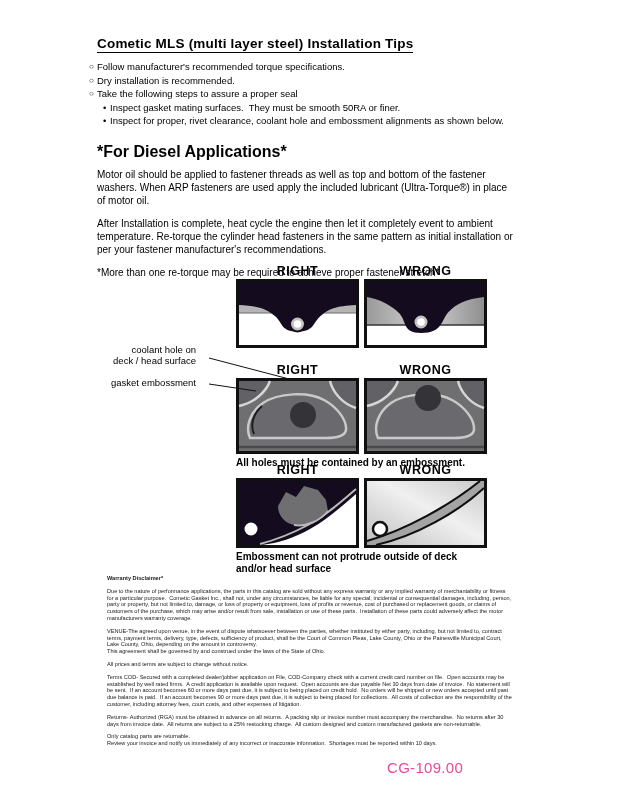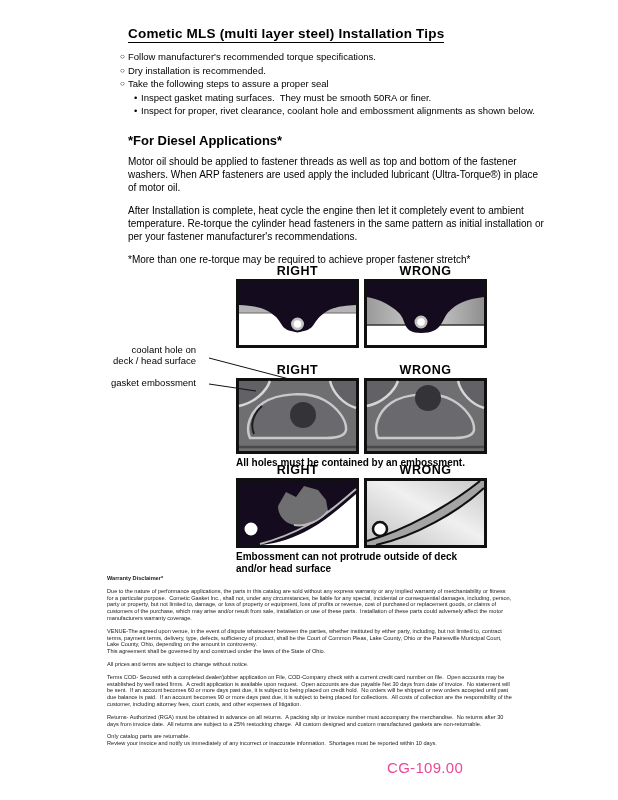--- a/index.html
+++ b/index.html
@@ -1,26 +1,26 @@
 <!DOCTYPE html>
 <html><head>
 <meta charset="utf-8">
 <style>
   html,body{margin:0;padding:0;background:#fff;}
   .page{position:relative;width:618px;height:800px;background:#ffffff;overflow:hidden;
         font-family:"Liberation Sans", sans-serif;color:#000;}
-  .content{position:absolute;left:97px;top:24px;width:424px;margin-left:31px;}
+  .content{position:absolute;left:97px;top:34px;width:424px;}
   .title{display:inline-block;font-size:13.5px;font-weight:bold;margin:0 0 7px 0;
          border-bottom:1.5px solid #000;padding-bottom:1px;letter-spacing:0.2px;}
   .bullets{margin-left:-8px;}
   .bullet-row{display:flex;align-items:flex-start;font-size:9.5px;line-height:13.5px;white-space:pre-wrap;}
   .bullet-row.sub{margin-left:14px;}
   .marker-open{font-size:8px;line-height:13.5px;width:8px;flex:0 0 8px;}
   .marker-dot{font-size:9.5px;line-height:13.5px;width:7px;flex:0 0 7px;}
-  .diesel-heading{font-size:13px;font-weight:bold;margin:15px 0 7px 0;}
+  .diesel-heading{font-size:16px;font-weight:bold;margin:15px 0 7px 0;}
   .para{font-size:10px;line-height:13px;margin:0 0 10px 0;white-space:pre-wrap;width:420px;}
   .diagram-row{position:absolute;left:236px;width:251px;margin-top:32px;}
   .row1{top:232px;} .row2{top:331px;} .row3{top:431px;}
   .dlabels{display:flex;width:251px;}
   .dlabels span{flex:0 0 123px;text-align:center;font-size:12.5px;font-weight:bold;letter-spacing:0.5px;}
   .dlabels span+span{margin-left:5px;}
   .dboxes{display:flex;margin-top:1px;}
   .dboxes svg+svg{margin-left:5px;}
   .dcaption{font-size:10px;font-weight:bold;margin-top:3px;white-space:pre-wrap;}
   .row3 .dcaption{width:250px;line-height:11.5px;}

